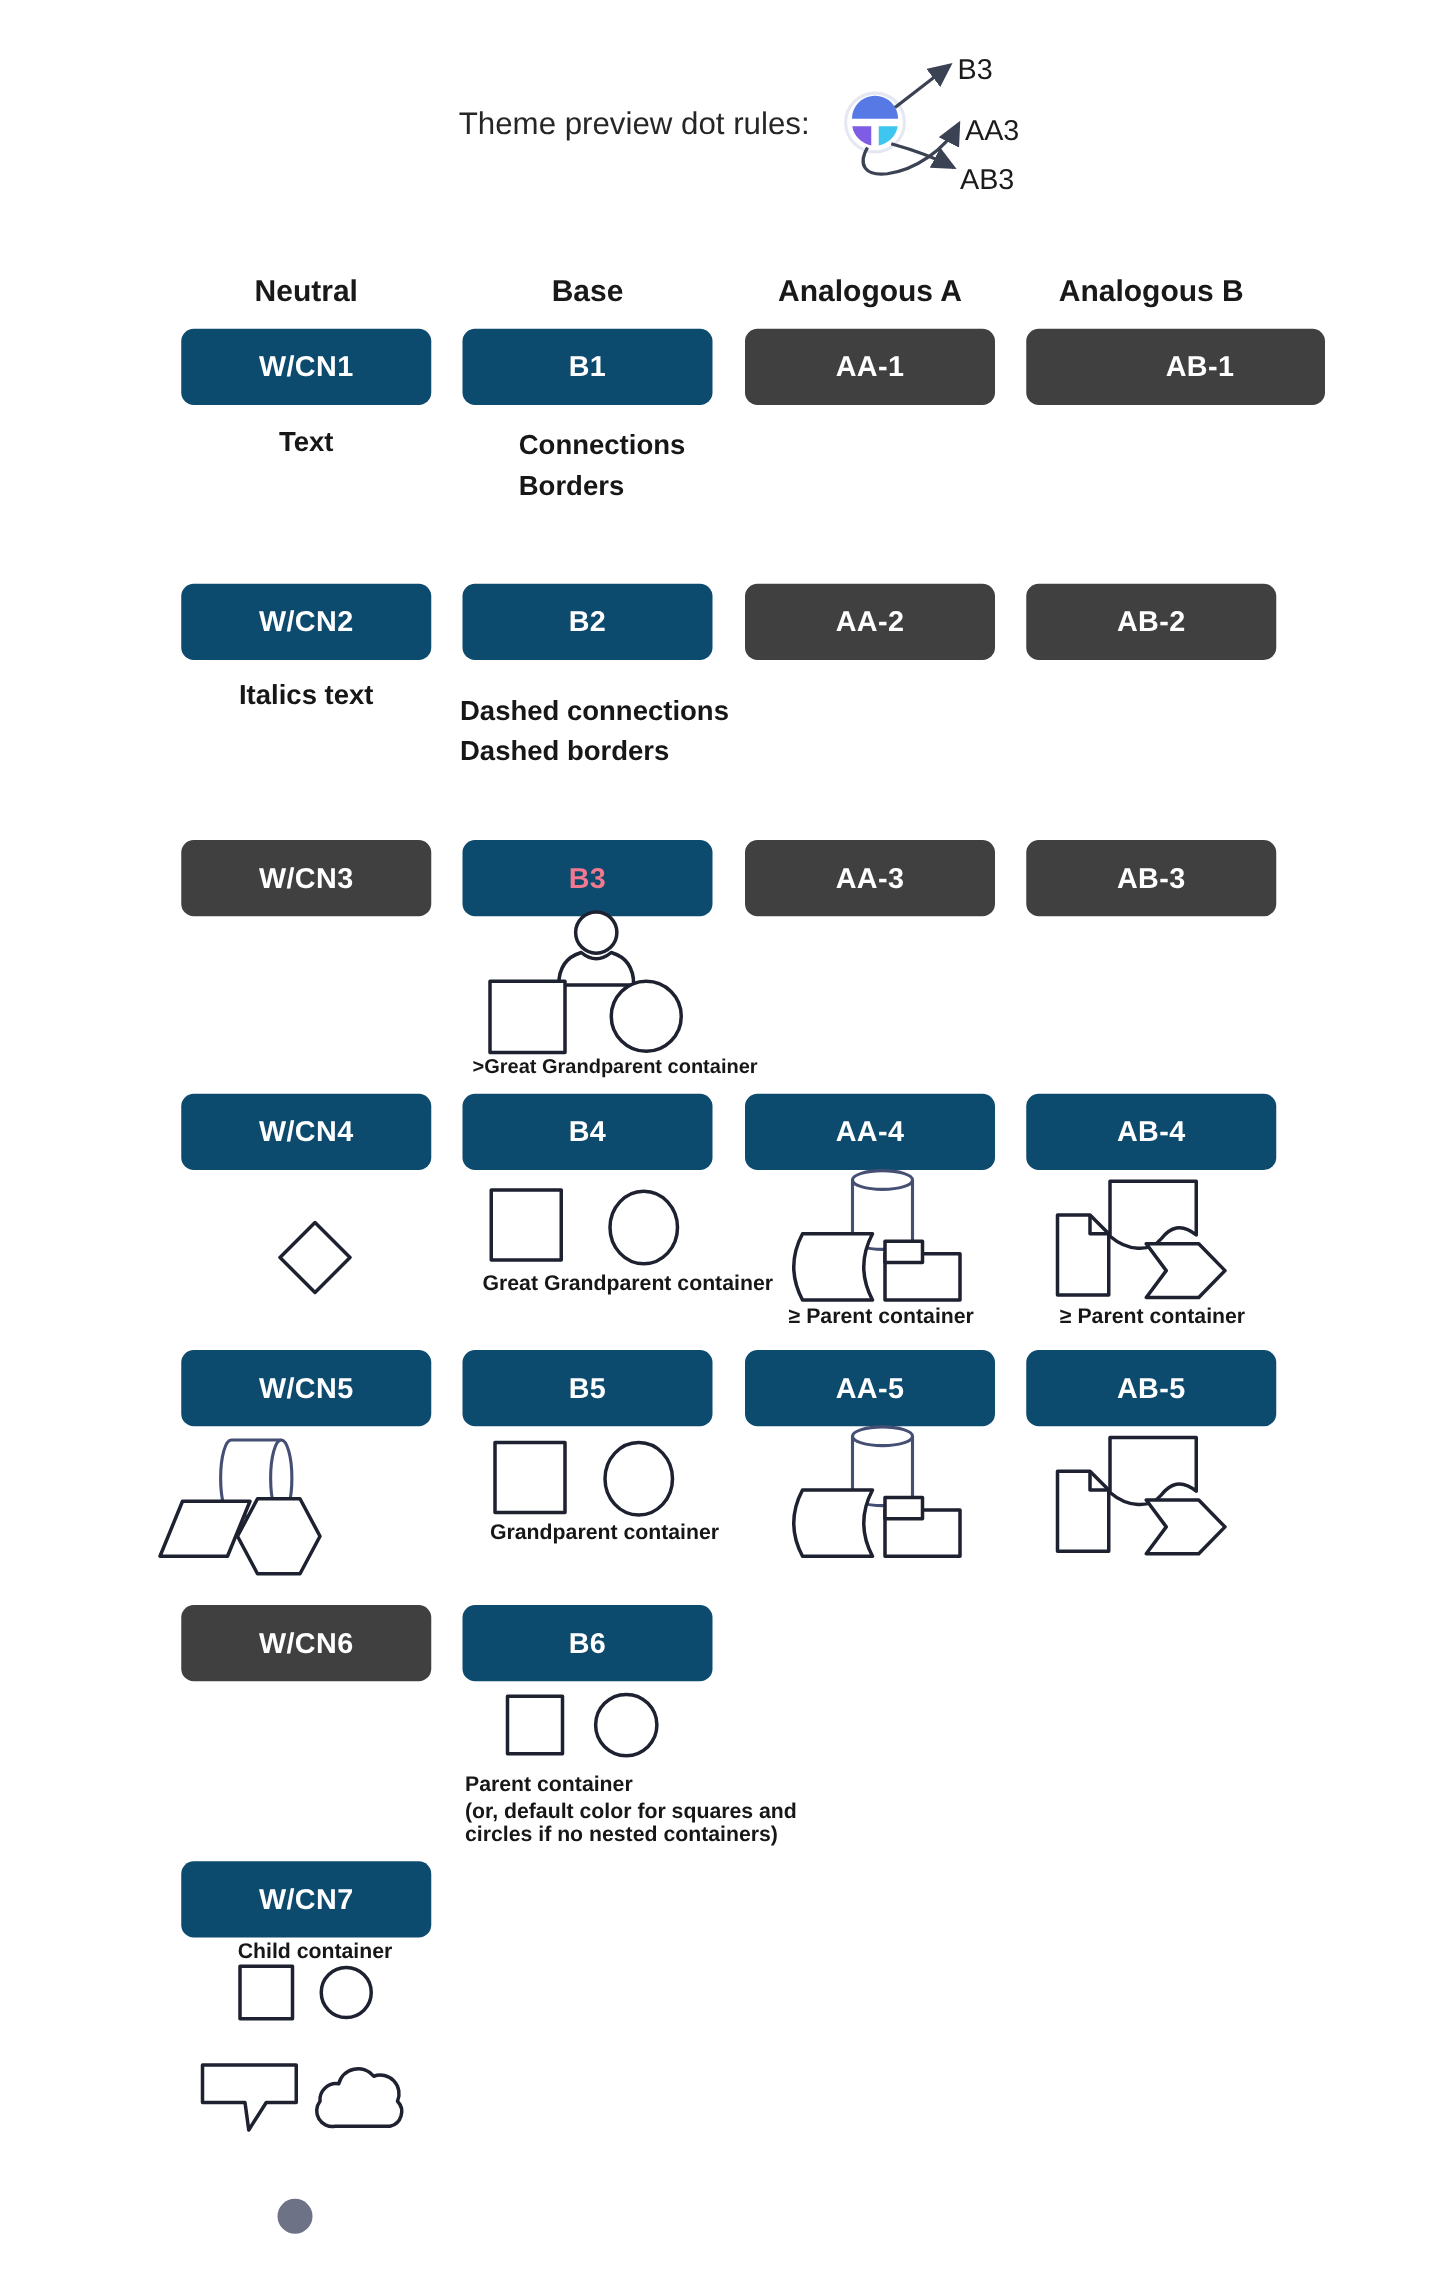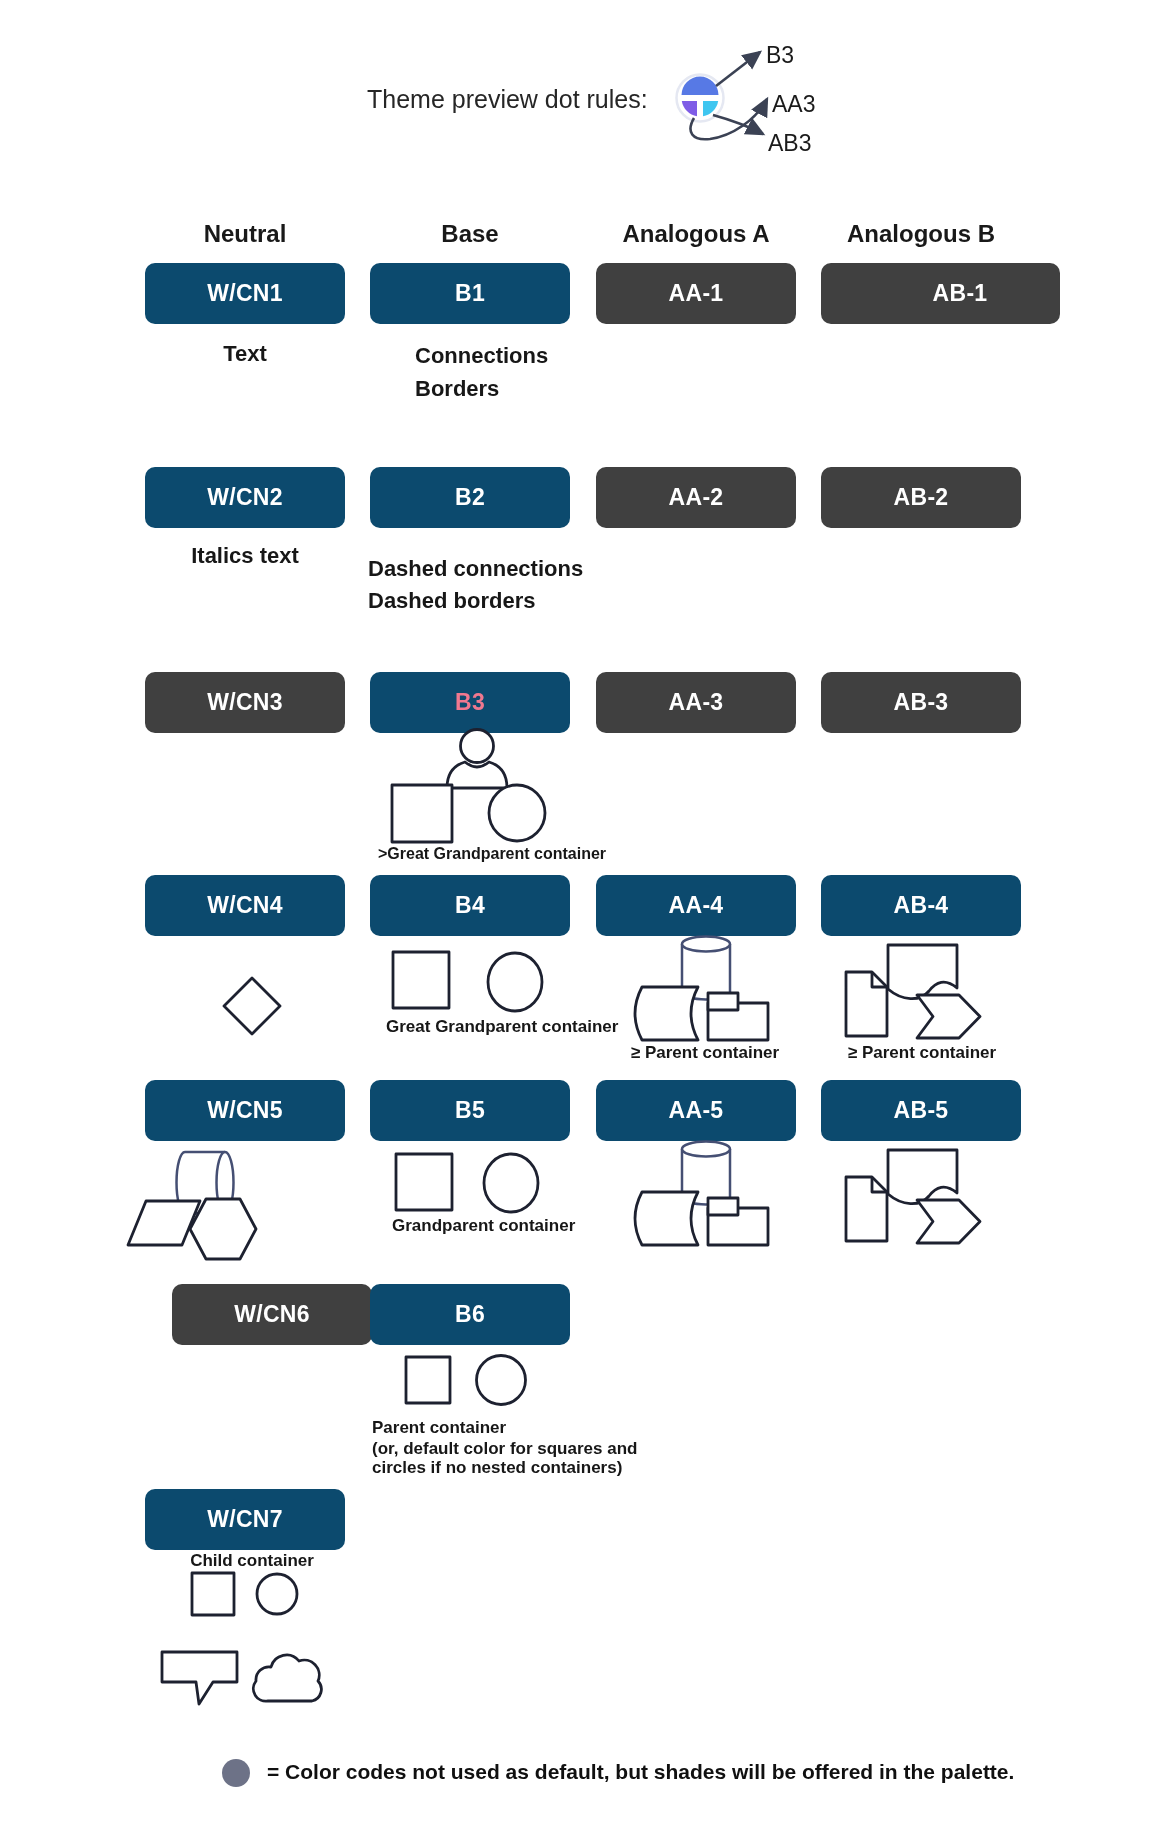--- a/index.html
+++ b/index.html
@@ -149,21 +149,21 @@
     <rect class="outline" x="80" y="63" width="30" height="17"></rect>
   </svg>
 
   <svg class="shape" style="left:838px; top:1133px;" width="150" height="115" viewBox="0 0 150 115">
     <path class="outline" d="M 50 17 L 119 17 L 119 60 C 107 50 98 54 91 63 C 82 74 64 73 50 61 Z"></path>
     <path class="outline" d="M 8 44 L 34 44 L 49 59 L 49 108 L 8 108 Z"></path>
     <path class="fold" d="M 34 44 L 34 59 L 49 59"></path>
     <path class="outline" d="M 79 67 L 121 67 L 142 88.5 L 121 110 L 79 110 L 95 88.5 Z"></path>
   </svg>
 
-  <div class="btn gray" style="left:145px; top:1284px;margin-left:27px;">W/CN6</div>
+  <div class="btn gray" style="left:145px; top:1284px;">W/CN6</div>
   <div class="btn dark" style="left:370px; top:1284px;">B6</div>
 
   <svg class="shape" style="left:398px; top:1352px;" width="135" height="58" viewBox="0 0 135 58">
     <rect class="outline" x="8" y="5" width="44" height="46"></rect>
     <circle class="outline" cx="103" cy="28" r="24.5"></circle>
   </svg>
   <div class="cap cap-sm" style="left:372px; top:1418px;">Parent container</div>
   <div class="cap cap-sm" style="left:372px; top:1439px;">(or, default color for squares and</div>
   <div class="cap cap-sm" style="left:372px; top:1458px;">circles if no nested containers)</div>
 
@@ -174,15 +174,14 @@
     <rect class="outline" x="6" y="7" width="42" height="42"></rect>
     <circle class="outline" cx="91" cy="28" r="20"></circle>
   </svg>
 
   <svg class="shape" style="left:150px; top:1640px;" width="190" height="75" viewBox="0 0 190 75">
     <path class="outline" d="M 12 12 L 87 12 L 87 42 L 63 42 L 49 64 L 46 42 L 12 42 Z"></path>
     <path class="outline" d="M 118 61 A 12.5 12.5 0 0 1 106 41 A 13 13 0 0 1 121 27 A 16 16 0 0 1 149 21 A 15 15 0 0 1 168 41 A 12 12 0 0 1 162 61 Z"></path>
   </svg>
 
   <div class="legend-dot" style="left:222px; top:1759px;"></div>
-  <div class="legend-text" style="left:267px; top:1760px;">= Color codes not used as default, but shades will be offered in the palette.</div>
 
 </div>
 
 </body></html>

